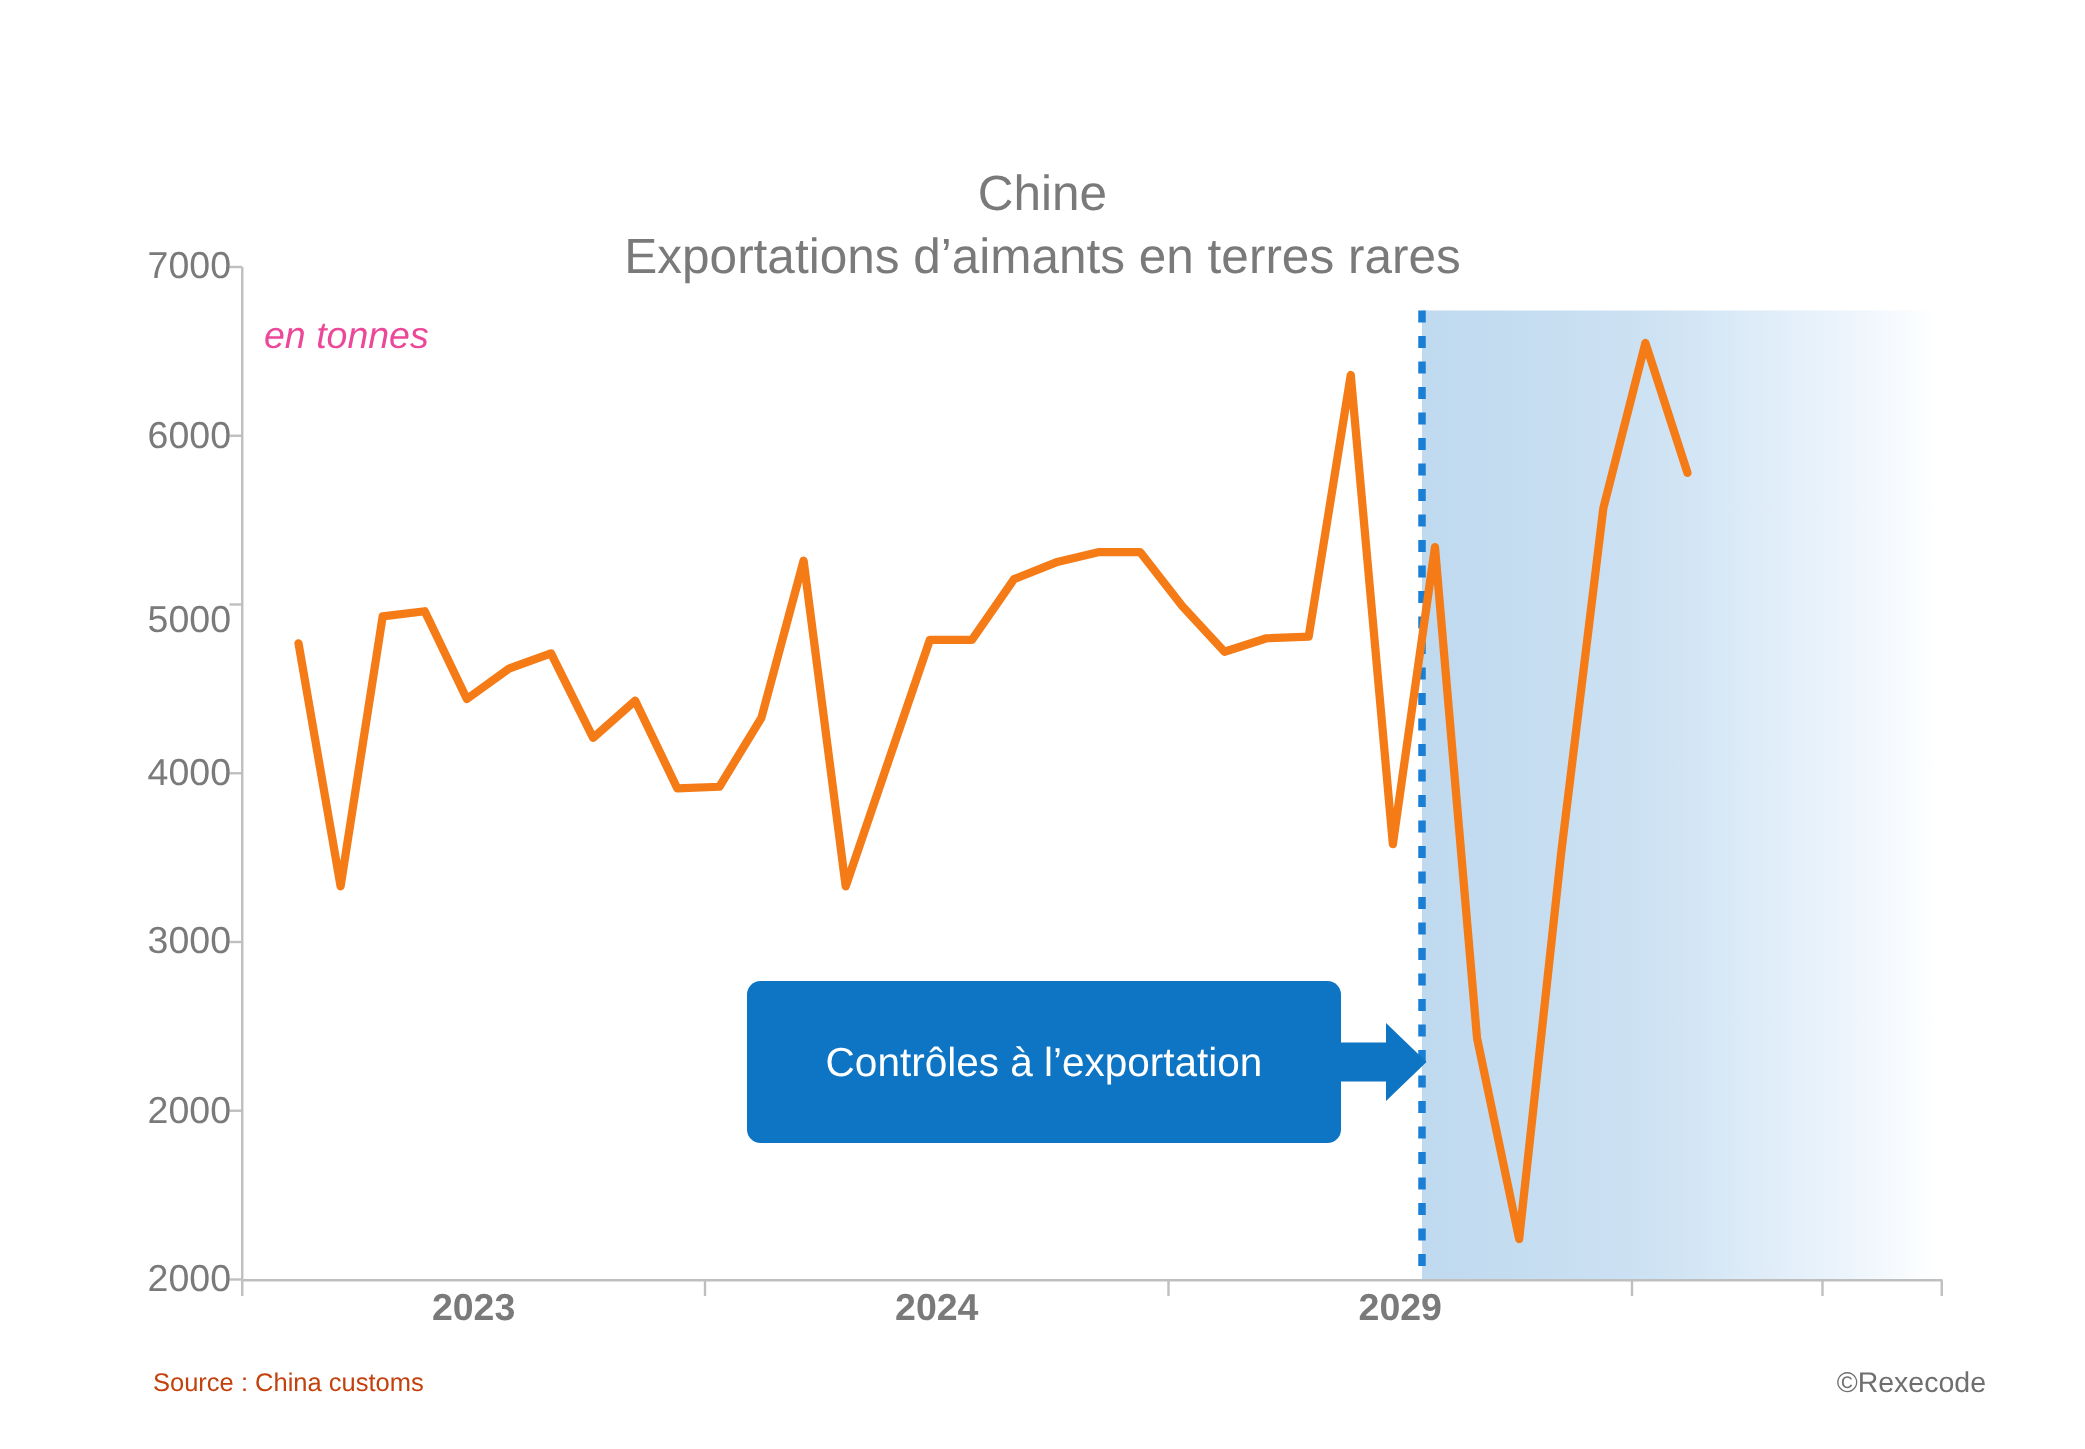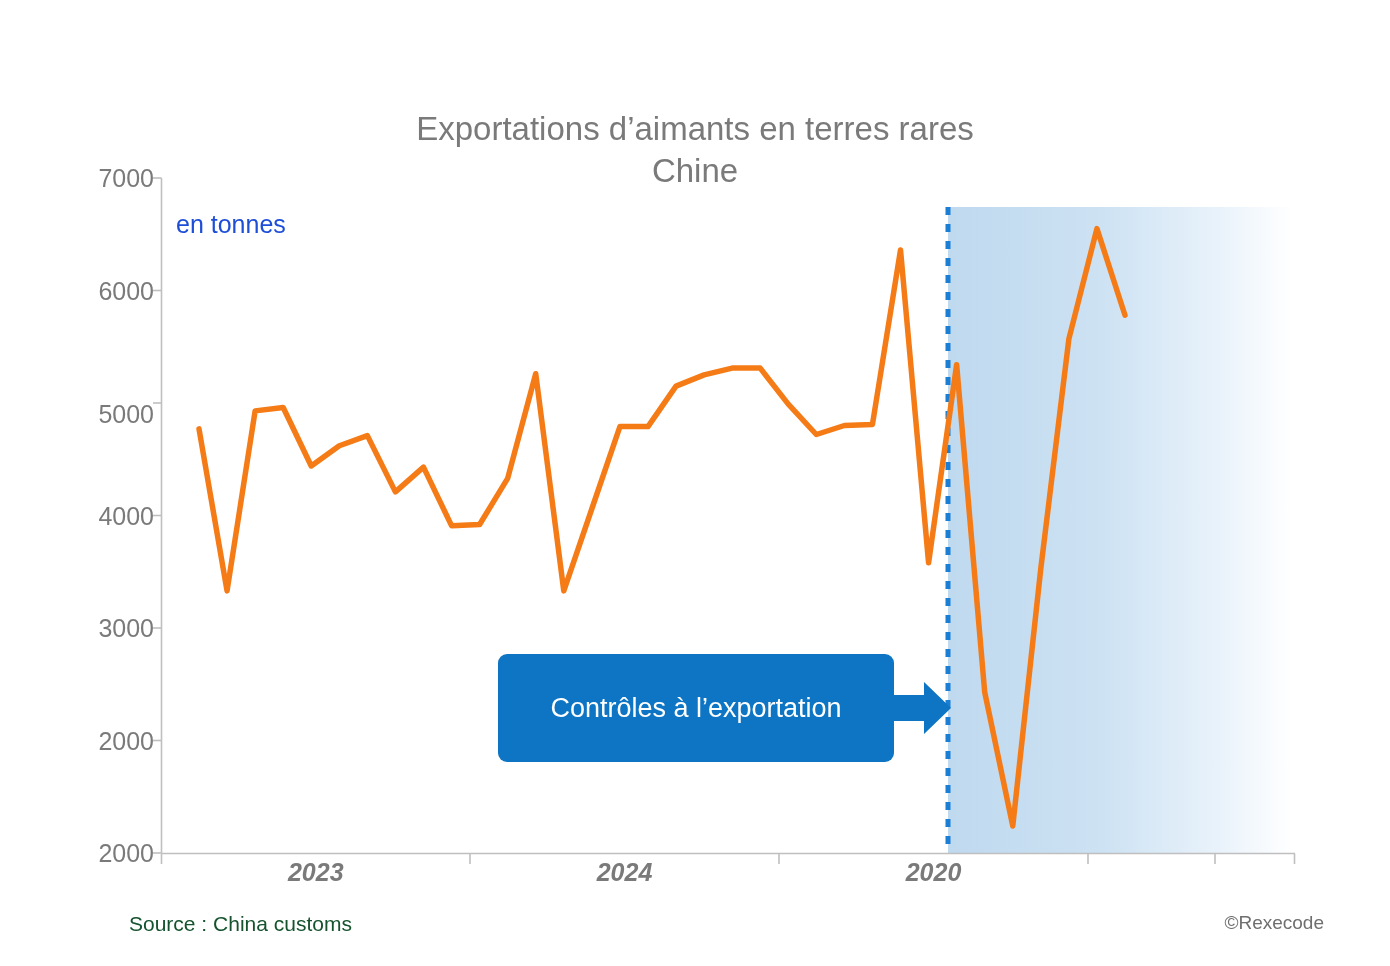--- a/index.html
+++ b/index.html
@@ -35,22 +35,23 @@
     font-weight: 400;
     letter-spacing: 0px;
   }
   .title-line.sub {
     font-size: 33px;
   }
   .unit-label {
     position: absolute;
     left: 176px;
     top: 210px;
-    color: #1d4ed8;
+    color: #ec4899;
     font-size: 25px;
+    font-style: italic;
   }
   .ytick-label {
     position: absolute;
     right: 0;
     color: #7a7a7a;
     font-size: 25px;
     font-weight: 400;
     text-align: right;
     transform: translateY(-50%);
     white-space: nowrap;
@@ -63,29 +64,27 @@
     height: 966px;
   }
   .xtick-label {
     position: absolute;
     color: #7a7a7a;
     font-size: 25px;
     font-weight: 700;
     transform: translateX(-50%);
     top: 858px;
     white-space: nowrap;
-    font-style: italic;
   }
   .footer-left {
     position: absolute;
     left: 102px;
     top: 912px;
-    color: #14532d;
-    font-size: 21px;
-    margin-left: 27px;
+    color: #c2410c;
+    font-size: 17px;
   }
   .footer-right {
     position: absolute;
     right: 66px;
     top: 912px;
     color: #6f6f6f;
     font-size: 19px;
   }
   .annot-box {
     position: absolute;
@@ -152,40 +151,40 @@
     <line id="divider-line" x1="948" y1="207" x2="948" y2="853" stroke="#1a7fd4" stroke-width="5" stroke-linecap="butt" stroke-dasharray="8 9"></line>
 
     <polyline id="series-path" fill="none" stroke="#F57B17" stroke-width="5.5" stroke-linejoin="round" stroke-linecap="round" points="199.00,428.88 227.06,590.88 255.12,410.88 283.18,407.50 311.24,466.00 339.30,445.75 367.36,435.63 395.42,491.88 423.48,467.13 451.55,525.63 479.61,524.50 507.67,478.37 535.73,373.75 563.79,590.88 591.85,508.75 619.91,426.62 647.97,426.62 676.03,386.13 704.09,374.88 732.15,368.12 760.21,368.12 788.27,404.13 816.33,434.50 844.39,425.50 872.45,424.38 900.52,250.00 928.58,562.75 956.64,364.75 984.70,692.13 1012.76,826.00 1040.82,568.38 1068.88,338.88 1096.94,228.63 1125.00,315.25"></polyline>
 
     <g fill="#0d75c4">
       <path d="M 894 695 L 924 695 L 924 682 L 951 708 L 924 734 L 924 721 L 894 721 Z"></path>
     </g>
   </svg>
 
   <div class="title-block">
+    <div class="title-line">Chine</div>
     <div class="title-line sub">Exportations d’aimants en terres rares</div>
-    <div class="title-line">Chine</div>
   </div>
 
   <div class="unit-label">en tonnes</div>
 
   <div class="ytick-wrap" id="ytick-wrap">
       <div class="ytick-label" style="top: 178px;">7000</div>
       <div class="ytick-label" style="top: 290.5px;">6000</div>
       <div class="ytick-label" style="top: 414px;">5000</div>
       <div class="ytick-label" style="top: 515.5px;">4000</div>
       <div class="ytick-label" style="top: 628px;">3000</div>
       <div class="ytick-label" style="top: 740.5px;">2000</div>
       <div class="ytick-label" style="top: 853px;">2000</div>
     </div>
 
   <div id="xtick-wrap">
       <div class="xtick-label" style="left: 315.75px;">2023</div>
       <div class="xtick-label" style="left: 624.5px;">2024</div>
-      <div class="xtick-label" style="left: 933.5px;">2020</div>
+      <div class="xtick-label" style="left: 933.5px;">2029</div>
     </div>
 
   <div class="annot-box">
     <div class="annot-line">Contrôles à l’exportation</div>
   </div>
 
   <div class="footer-left">Source : China customs</div>
   <div class="footer-right">©Rexecode</div>
 
 </div>

